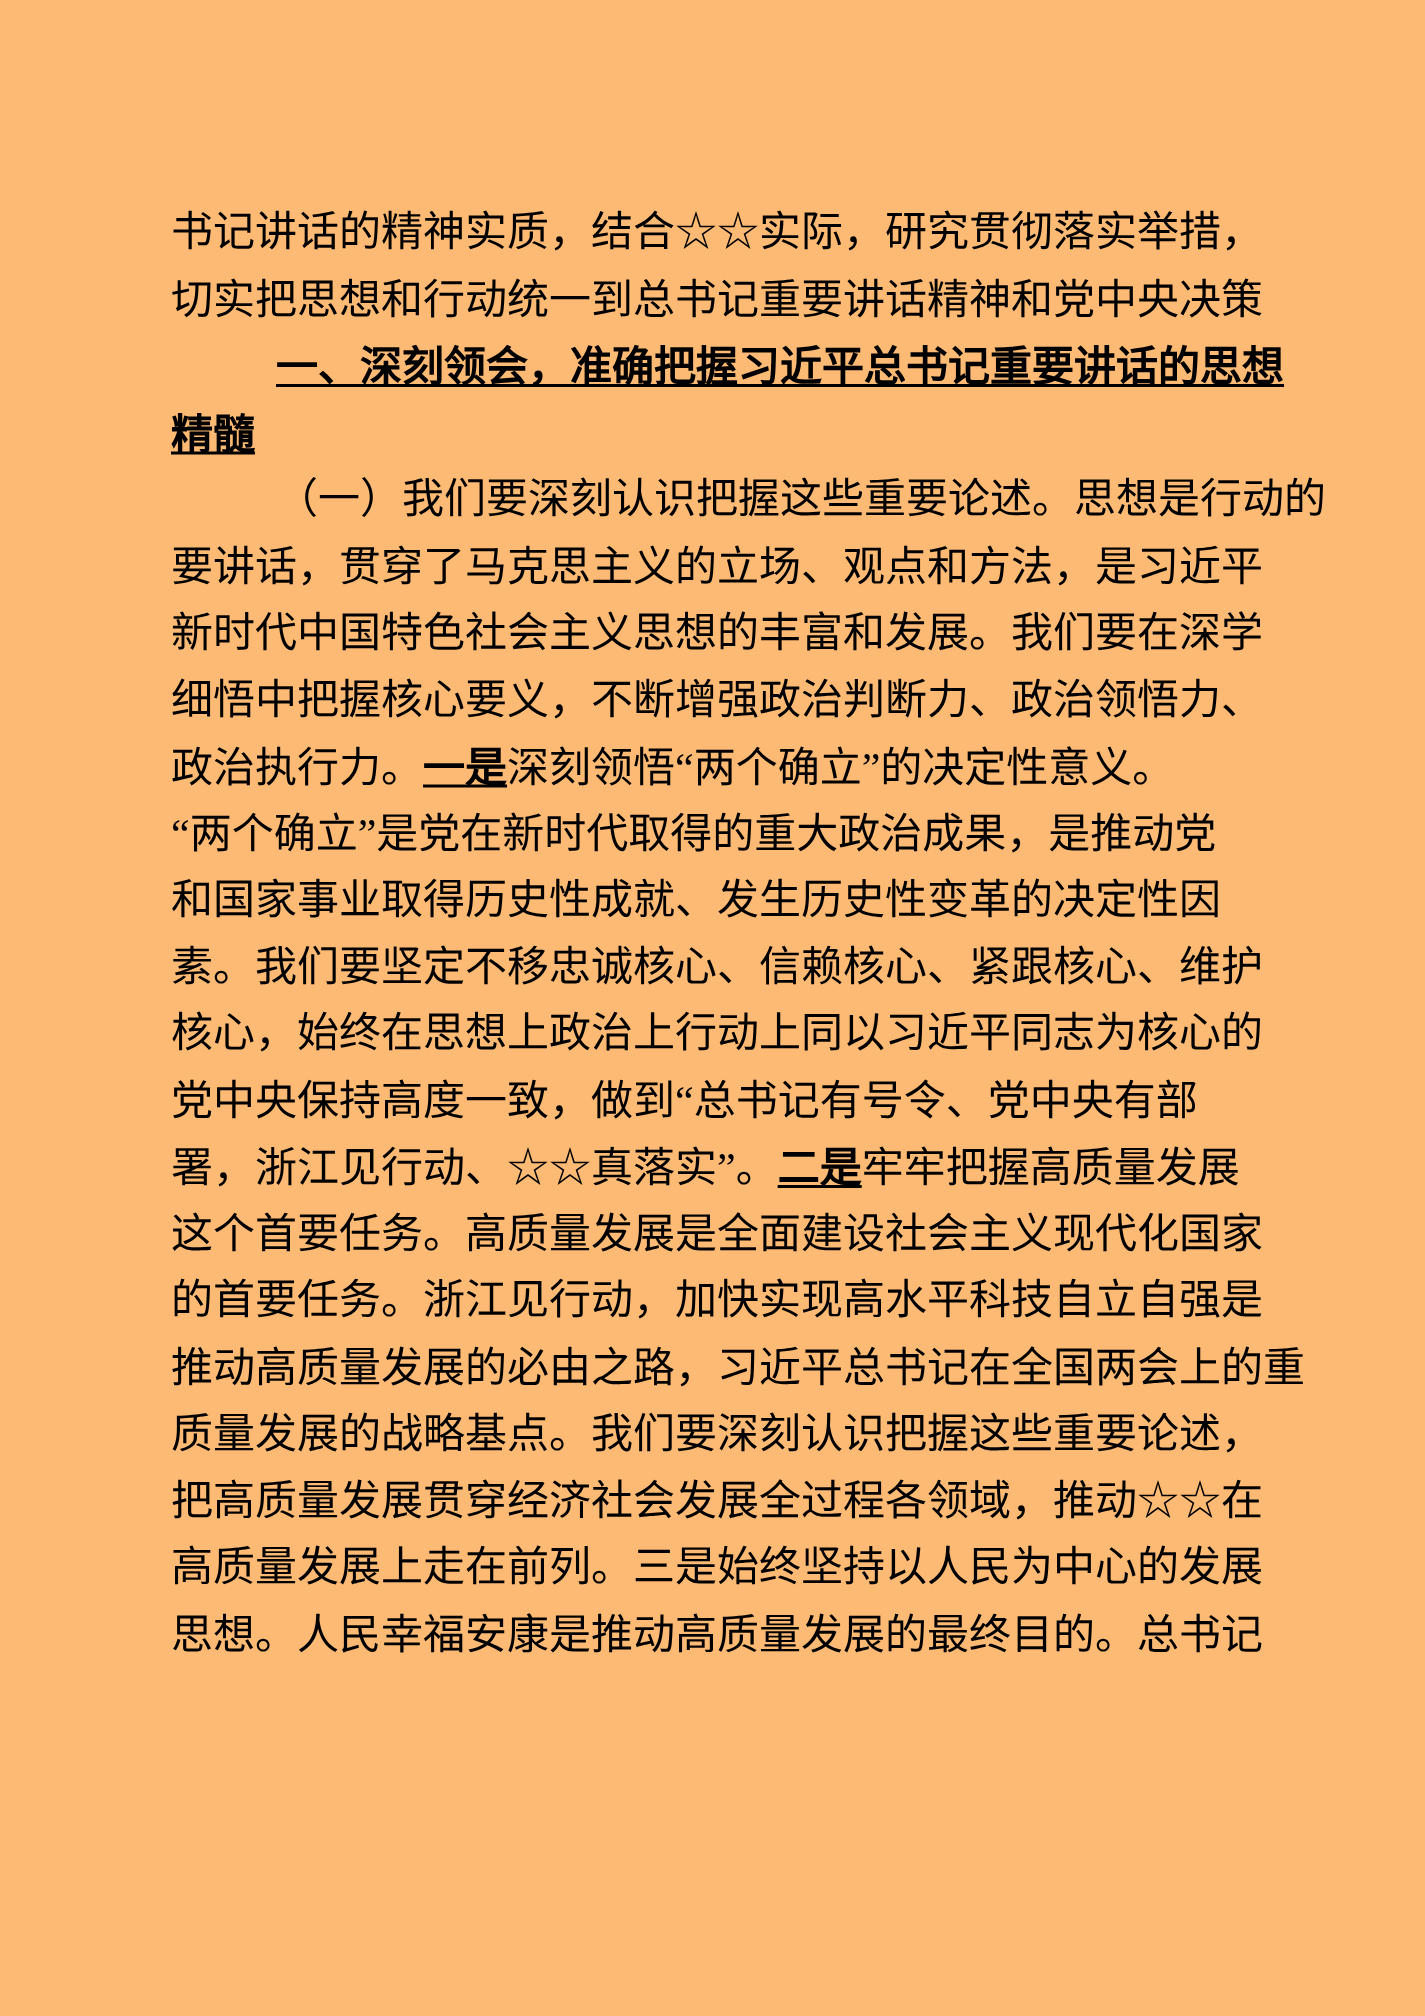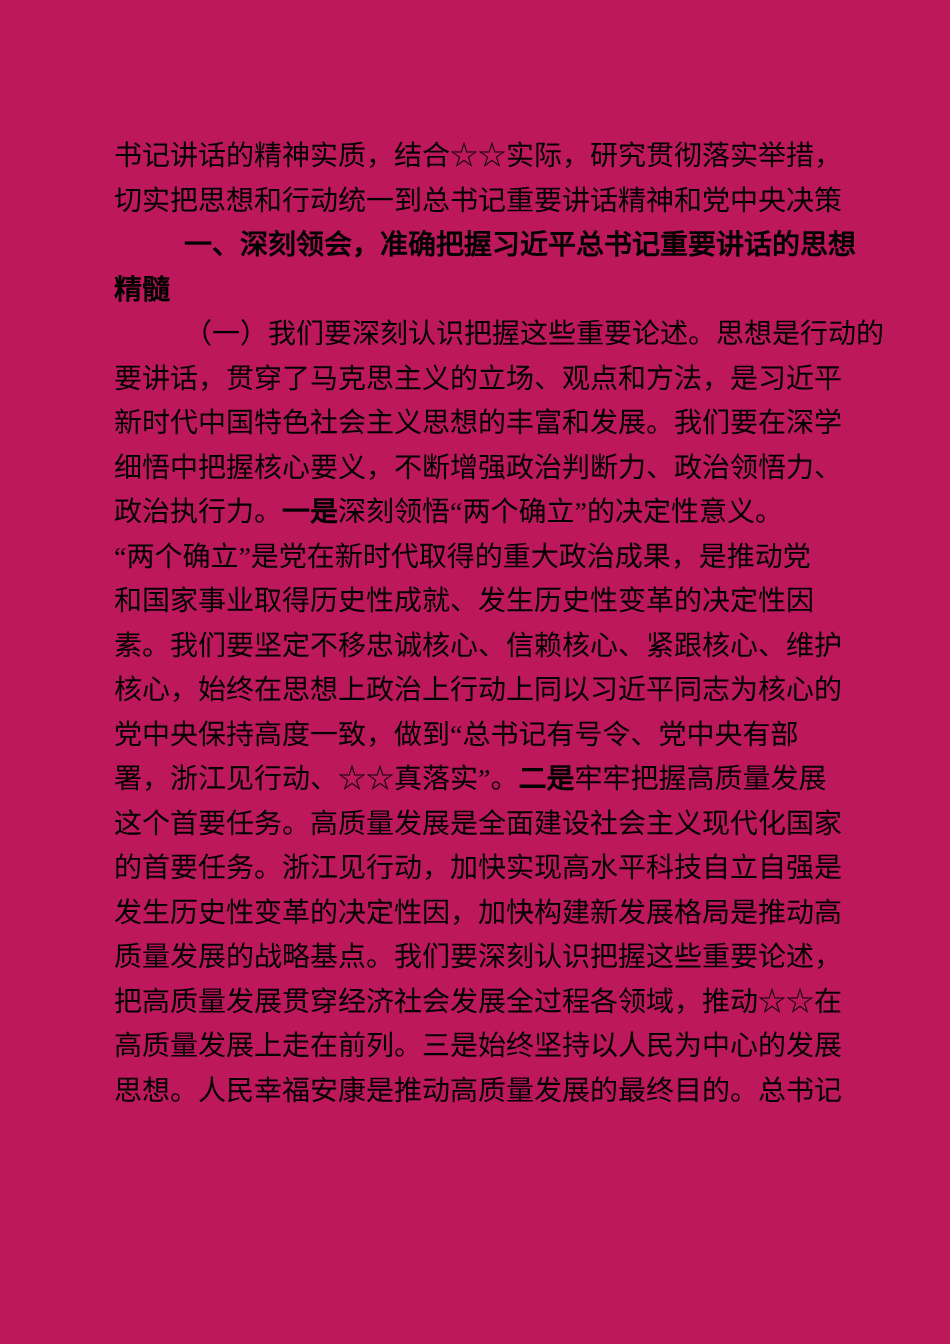--- a/index.html
+++ b/index.html
@@ -4,21 +4,21 @@
 <style>
   html, body {
     margin: 0;
     padding: 0;
     background: #ffffff;
   }
   .page {
     position: relative;
     width: 950px;
     height: 1344px;
-    background: #be185d;
+    background: #fdba74;
     overflow: hidden;
   }
   .textblock {
     position: absolute;
     left: 114px;
     top: 134px;
     width: 740px;
     color: #000000;
   }
   .line {
@@ -29,20 +29,21 @@
     color: #000000;
     white-space: pre;
     letter-spacing: 0px;
   }
   .line.ind {
     padding-left: 70px;
   }
   .line span.b {
     font-weight: bold;
     font-family: "Liberation Sans", "DejaVu Sans", sans-serif;
+    text-decoration: underline;
   }
 </style>
 </head>
 <body>
 
 <div class="page">
   <div class="textblock">
 
     <div>
       <div class="line"><span>书记讲话的精神实质，结合☆☆实际，研究贯彻落实举措，</span></div>
@@ -61,21 +62,21 @@
       <div class="line"><span>细悟中把握核心要义，不断增强政治判断力、政治领悟力、</span></div>
       <div class="line"><span>政治执行力。</span><span class="b">一是</span><span>深刻领悟“两个确立”的决定性意义。</span></div>
       <div class="line"><span>“两个确立”是党在新时代取得的重大政治成果，是推动党</span></div>
       <div class="line"><span>和国家事业取得历史性成就、发生历史性变革的决定性因</span></div>
       <div class="line"><span>素。我们要坚定不移忠诚核心、信赖核心、紧跟核心、维护</span></div>
       <div class="line"><span>核心，始终在思想上政治上行动上同以习近平同志为核心的</span></div>
       <div class="line"><span>党中央保持高度一致，做到“总书记有号令、党中央有部</span></div>
       <div class="line"><span>署，浙江见行动、☆☆真落实”。</span><span class="b">二是</span><span>牢牢把握高质量发展</span></div>
       <div class="line"><span>这个首要任务。高质量发展是全面建设社会主义现代化国家</span></div>
       <div class="line"><span>的首要任务。浙江见行动，加快实现高水平科技自立自强是</span></div>
-      <div class="line"><span>发生历史性变革的决定性因，加快构建新发展格局是推动高</span></div>
+      <div class="line"><span>推动高质量发展的必由之路，习近平总书记在全国两会上的重</span></div>
       <div class="line"><span>质量发展的战略基点。我们要深刻认识把握这些重要论述，</span></div>
       <div class="line"><span>把高质量发展贯穿经济社会发展全过程各领域，推动☆☆在</span></div>
       <div class="line"><span>高质量发展上走在前列。三是始终坚持以人民为中心的发展</span></div>
       <div class="line"><span>思想。人民幸福安康是推动高质量发展的最终目的。总书记</span></div>
     </div>
 
   </div>
 </div>
 
 </body></html>

